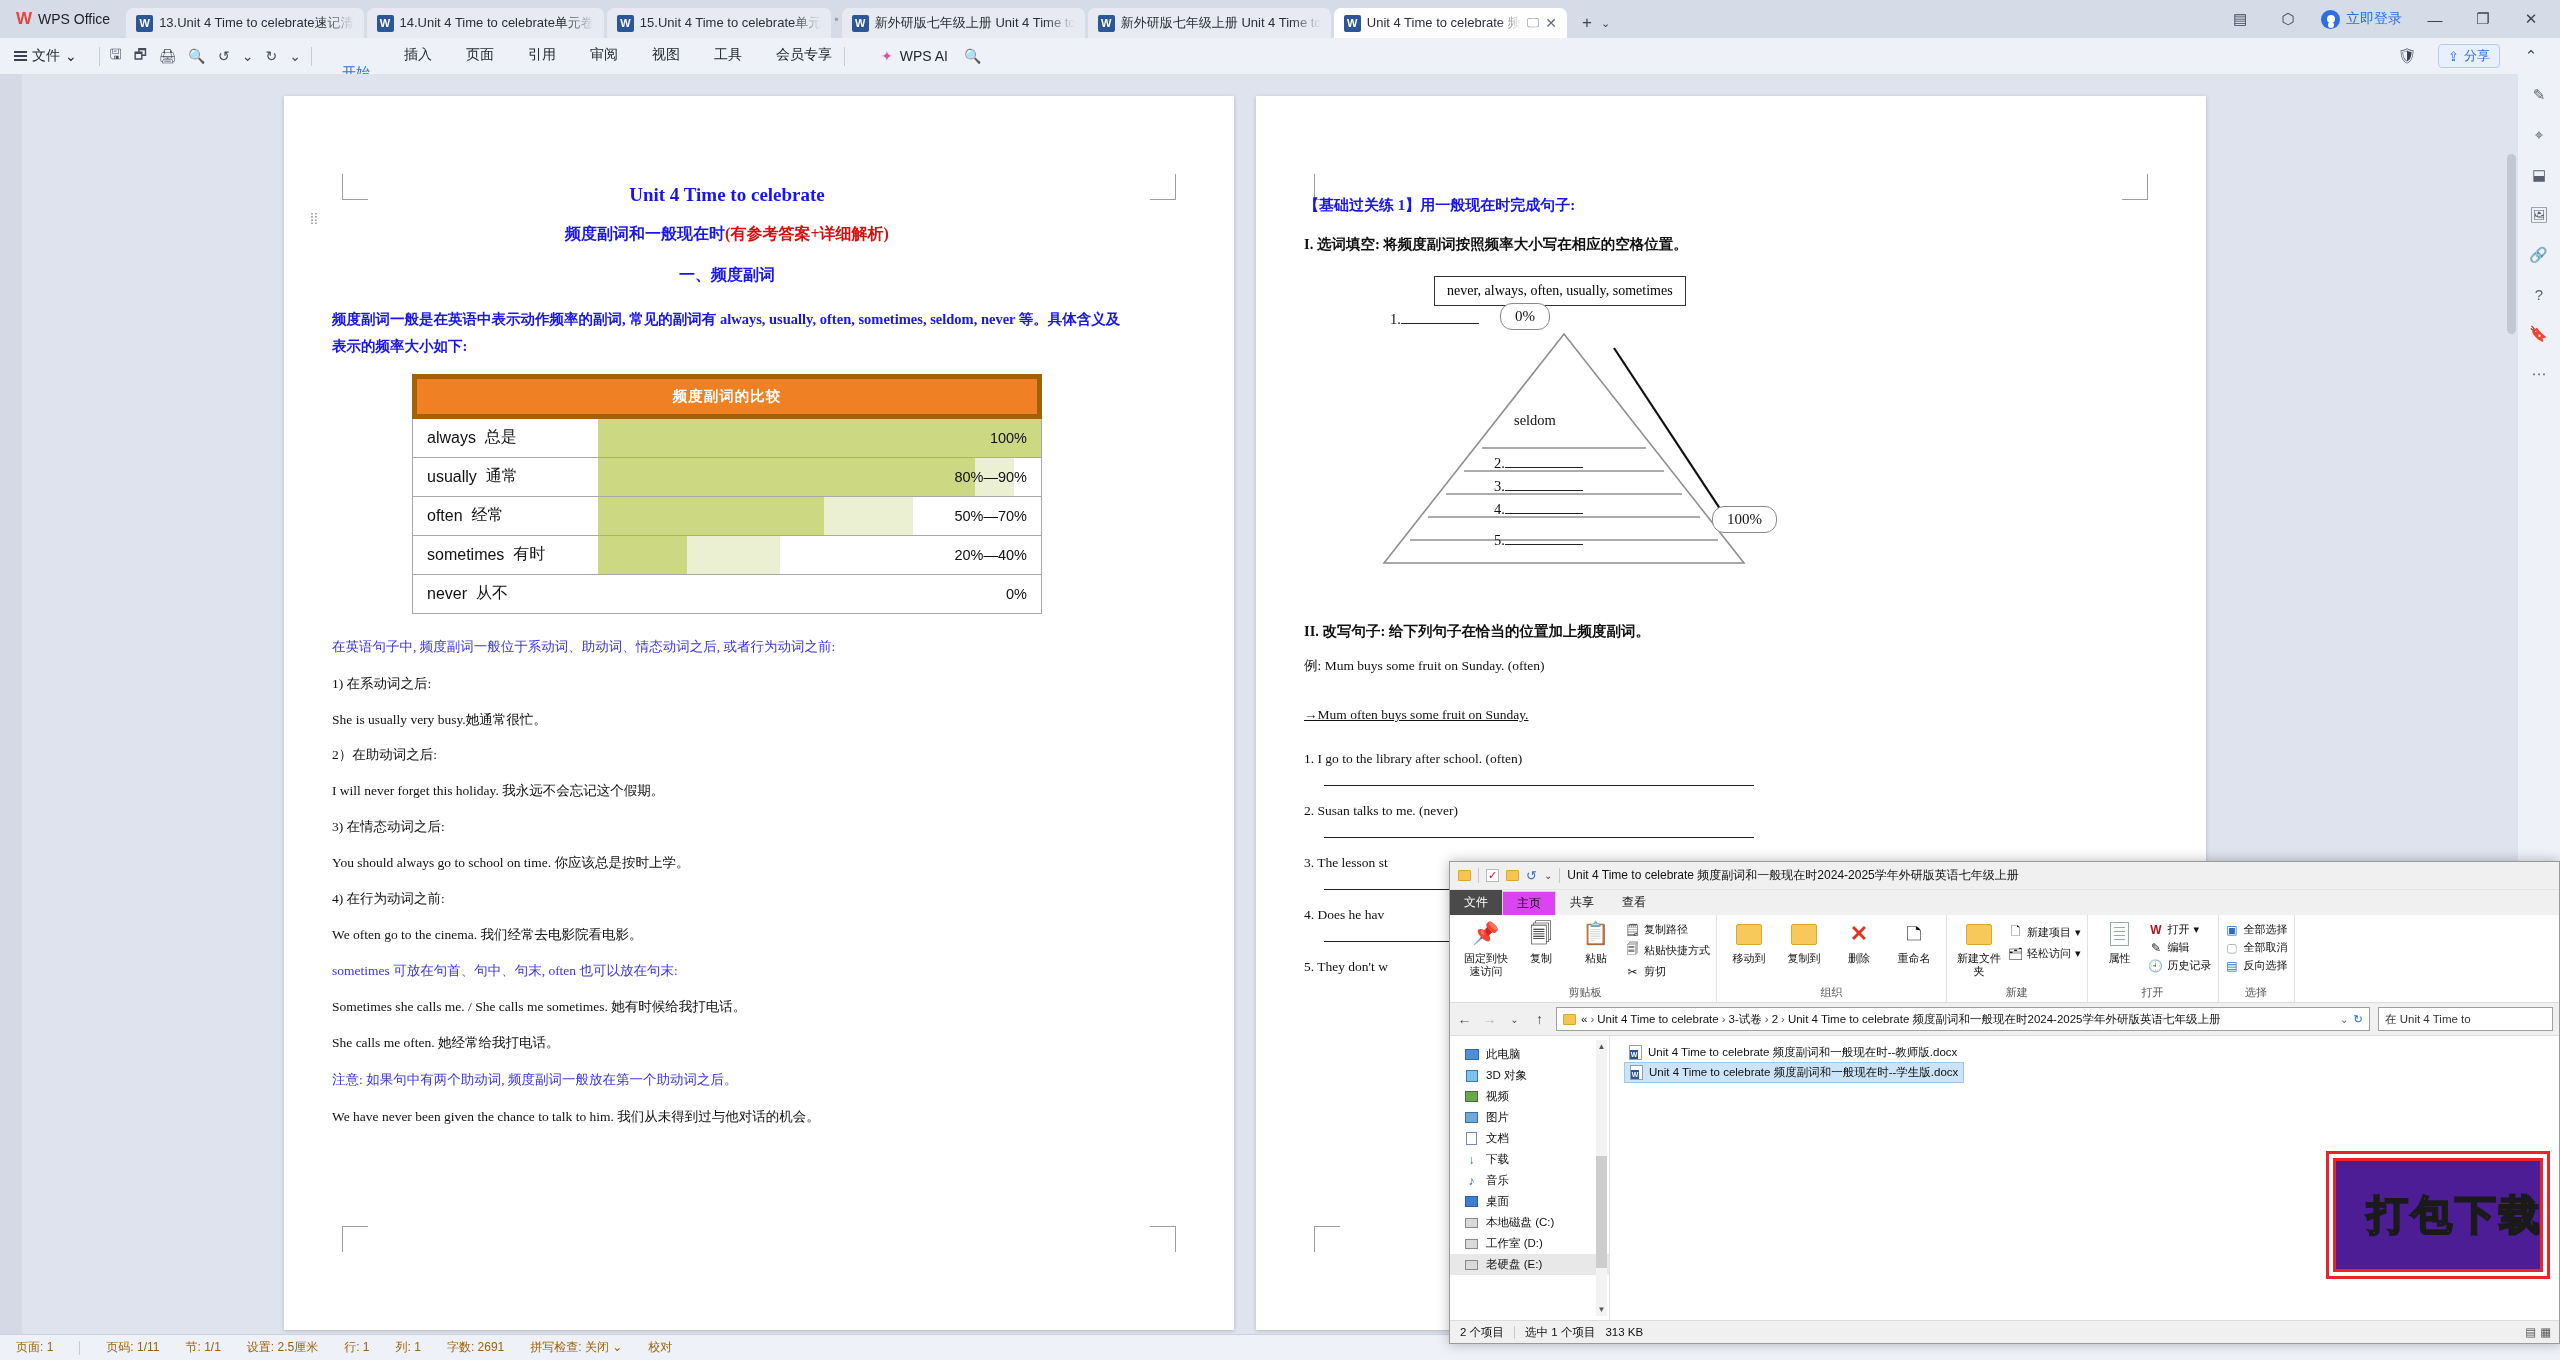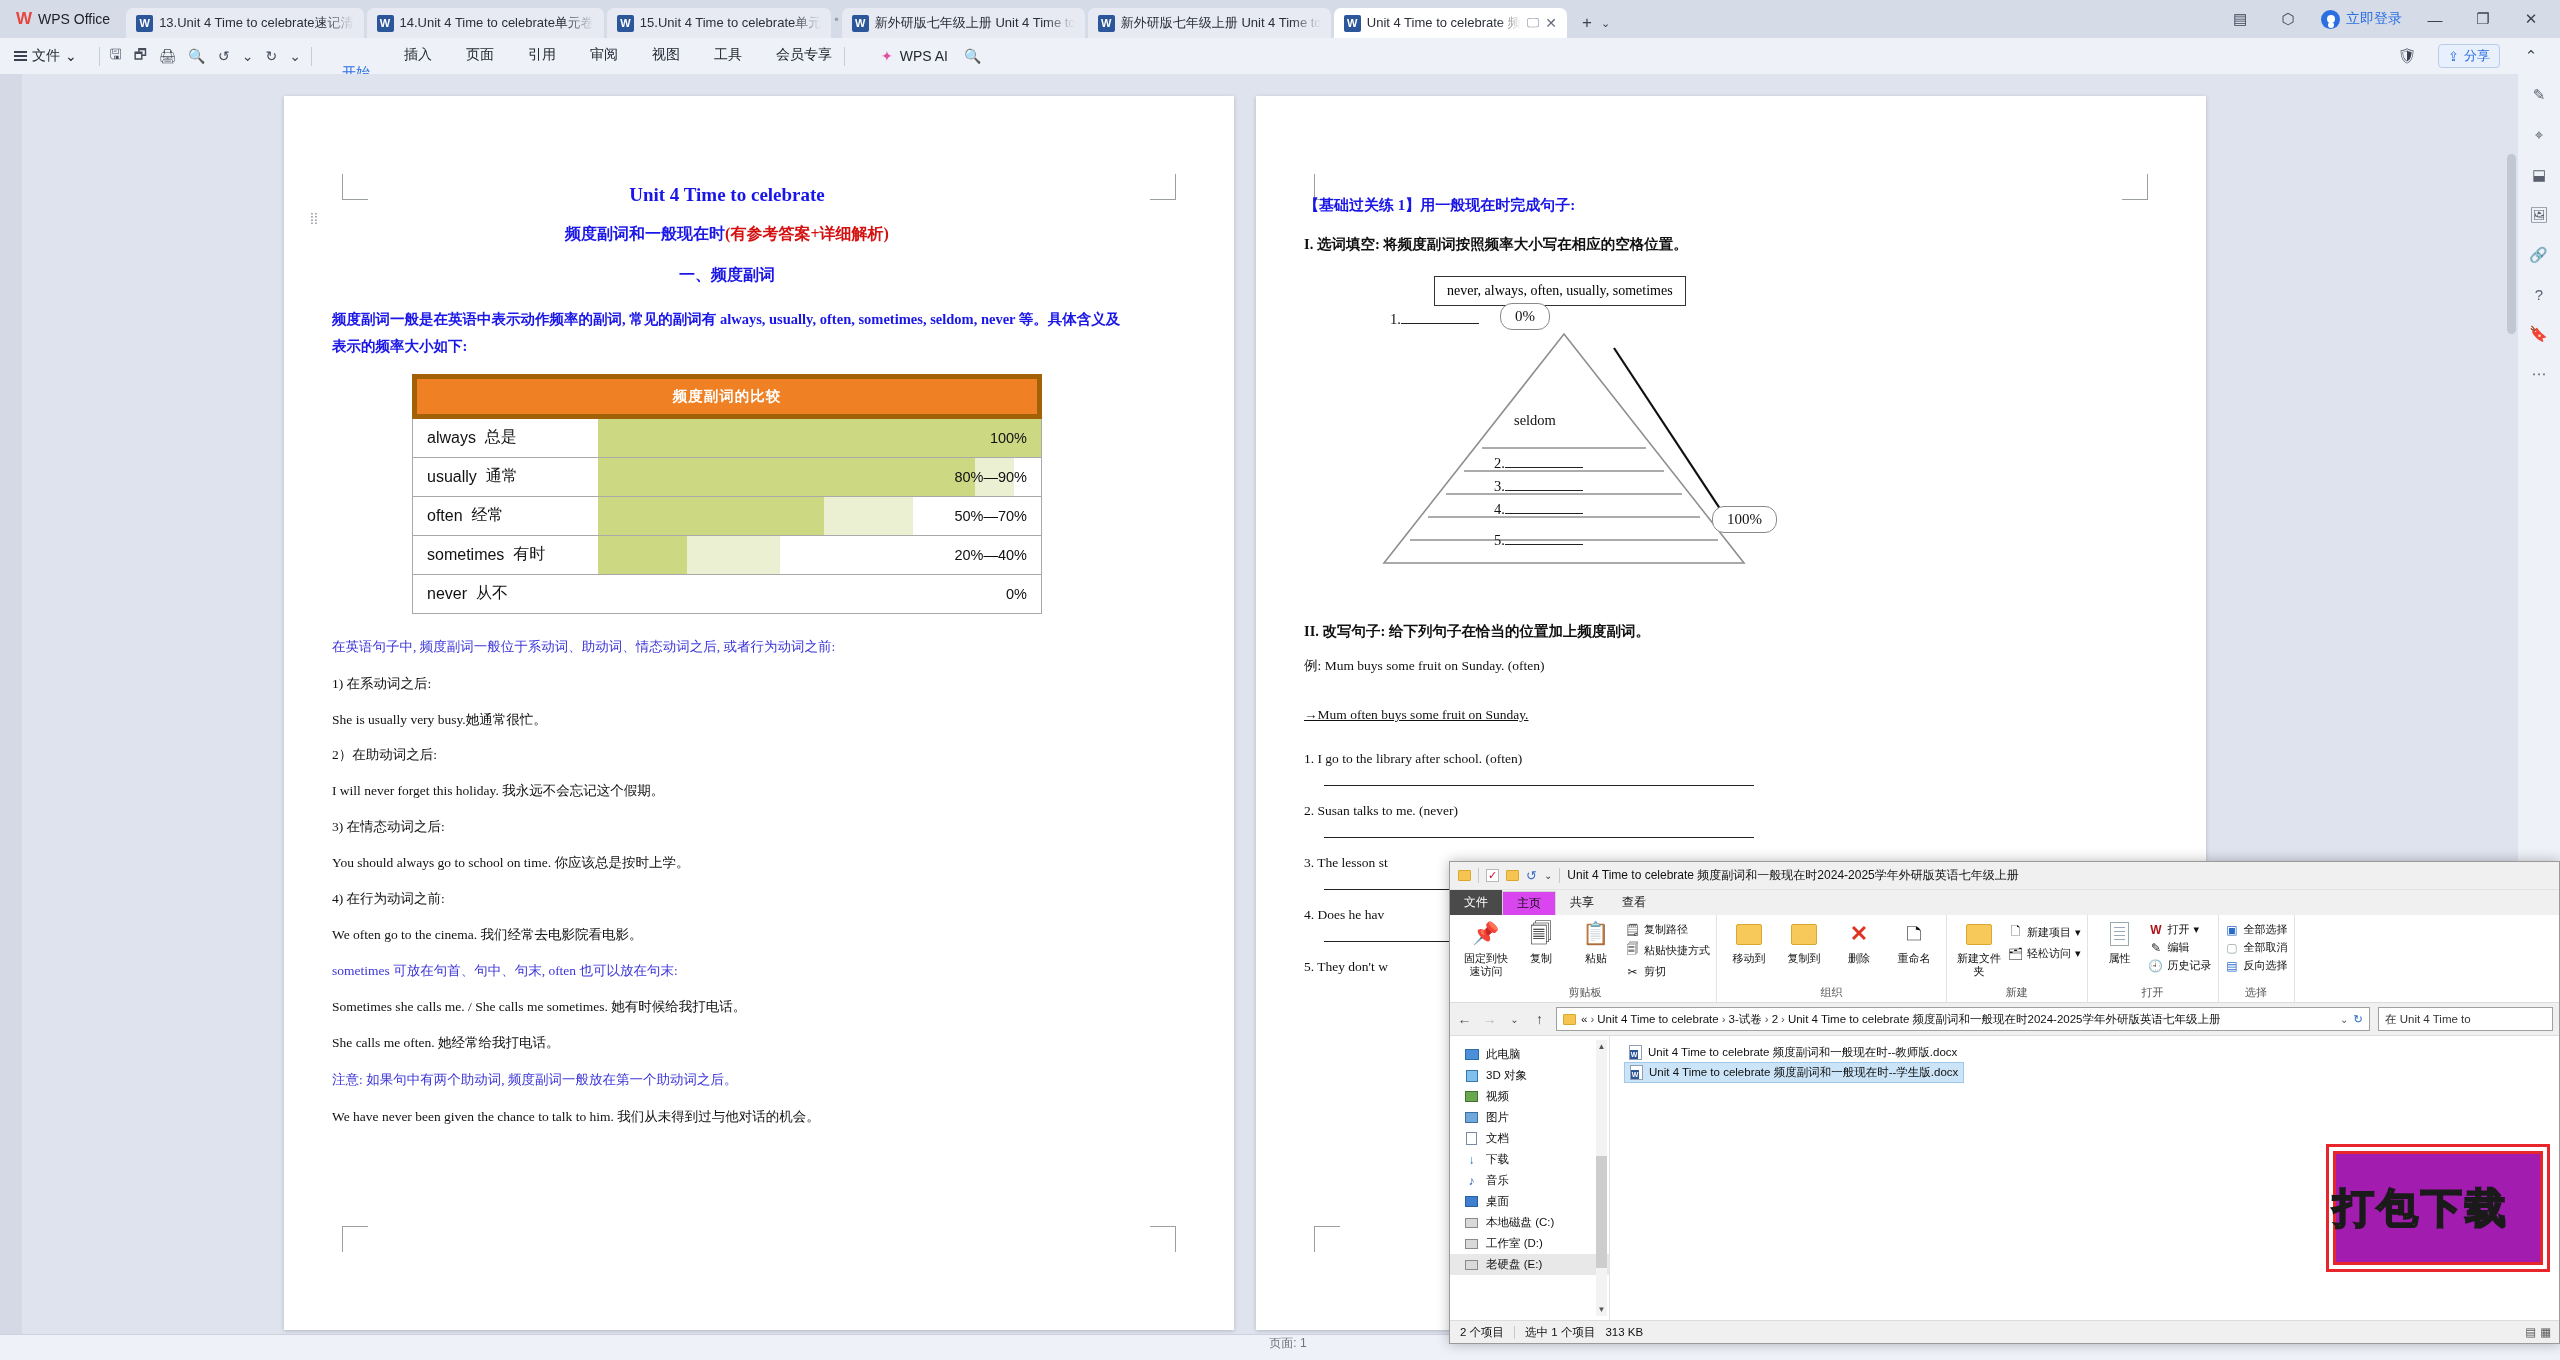--- a/index.html
+++ b/index.html
@@ -176,21 +176,21 @@
     background: #eef1f8; display: flex; flex-direction: column;
     align-items: center; padding-top: 12px; gap: 22px; color: #5a6070; font-size: 15px;
   }
   .scroll-thumb { position:absolute; right: 44px; top: 80px; width: 9px; height: 180px; background: #c2c7d4; border-radius: 5px; }
 
   
   .statusbar {
     position: absolute; left: 0; bottom: 0; width: 2560px; height: 26px;
     background: #eef1f8; border-top: 1px solid #ccd1dd;
     display: flex; align-items: center; gap: 26px; padding-left: 16px;
-    font-size: 12px; color: #737373; flex-direction: column;
+    font-size: 12px; color: #a16207;
   }
   .statusbar .sep { width:1px; height: 14px; background: #c6cbd8; }
 
   
   .explorer {
     position: absolute; left: 1449px; top: 861px; width: 1111px; height: 483px;
     background: #f0f0f0; border: 1px solid #9a9a9a; display: flex; flex-direction: column;
     box-shadow: 0 0 12px rgba(0,0,0,.28); font-size: 12px; color: #111;
   }
   .ex-title {
@@ -262,23 +262,23 @@
   .nav-thumb { position:absolute; right: 2px; top: 120px; width: 11px; height: 112px; background:#cdcdcd; }
   .nav-arrow { position:absolute; right: 2px; width: 11px; height: 13px; background:#f3f3f3; display:flex; align-items:center; justify-content:center; font-size:8px; color:#555; }
 
   .ex-files { flex: 1; position: relative; background:#fff; padding: 7px 0 0 14px; }
   .filerow { display:flex; align-items:center; gap:6px; font-size: 11.5px; color:#111; padding: 2px 5px; width: fit-content; }
   .filerow.sel { background:#cce4f7; border: 1px solid #9fc9ea; }
   .w-ico { width: 13px; height: 15px; background:#fff; border:1px solid #8fa0b4; position:relative; flex:0 0 auto; }
   .w-ico::after { content:"W"; position:absolute; left:0; bottom:0; width:8px; height:9px; background:#2b579a; color:#fff; font-size:7px; line-height:9px; text-align:center; font-weight:bold; }
 
   .stamp {
-    position: absolute; right: 12px; bottom: 51px; width: 218px; height: 122px;
-    background: #a21caf; border: 4px solid #fff; outline: 3px solid #e8252a;
-    display:flex; align-items:center; justify-content:flex-start;
+    position: absolute; right: 12px; bottom: 44px; width: 218px; height: 122px;
+    background: #4c1d95; border: 4px solid #fff; outline: 3px solid #e8252a;
+    display:flex; align-items:center; justify-content:flex-end;
     box-shadow: inset 0 0 0 3px #e8252a;
   }
   .stamp-txt {
     font-size: 41px; font-weight: bold; color: #ffe900;
     -webkit-text-stroke: 2px #1a1a1a; letter-spacing: 3px;
     font-family: "DejaVu Sans", sans-serif;
   }
   .ex-status {
     height: 23px; background: #f0f0f0; border-top: 1px solid #dcdcdc;
     display:flex; align-items:center; gap:10px; padding-left: 10px; font-size: 11.5px; color:#111;

